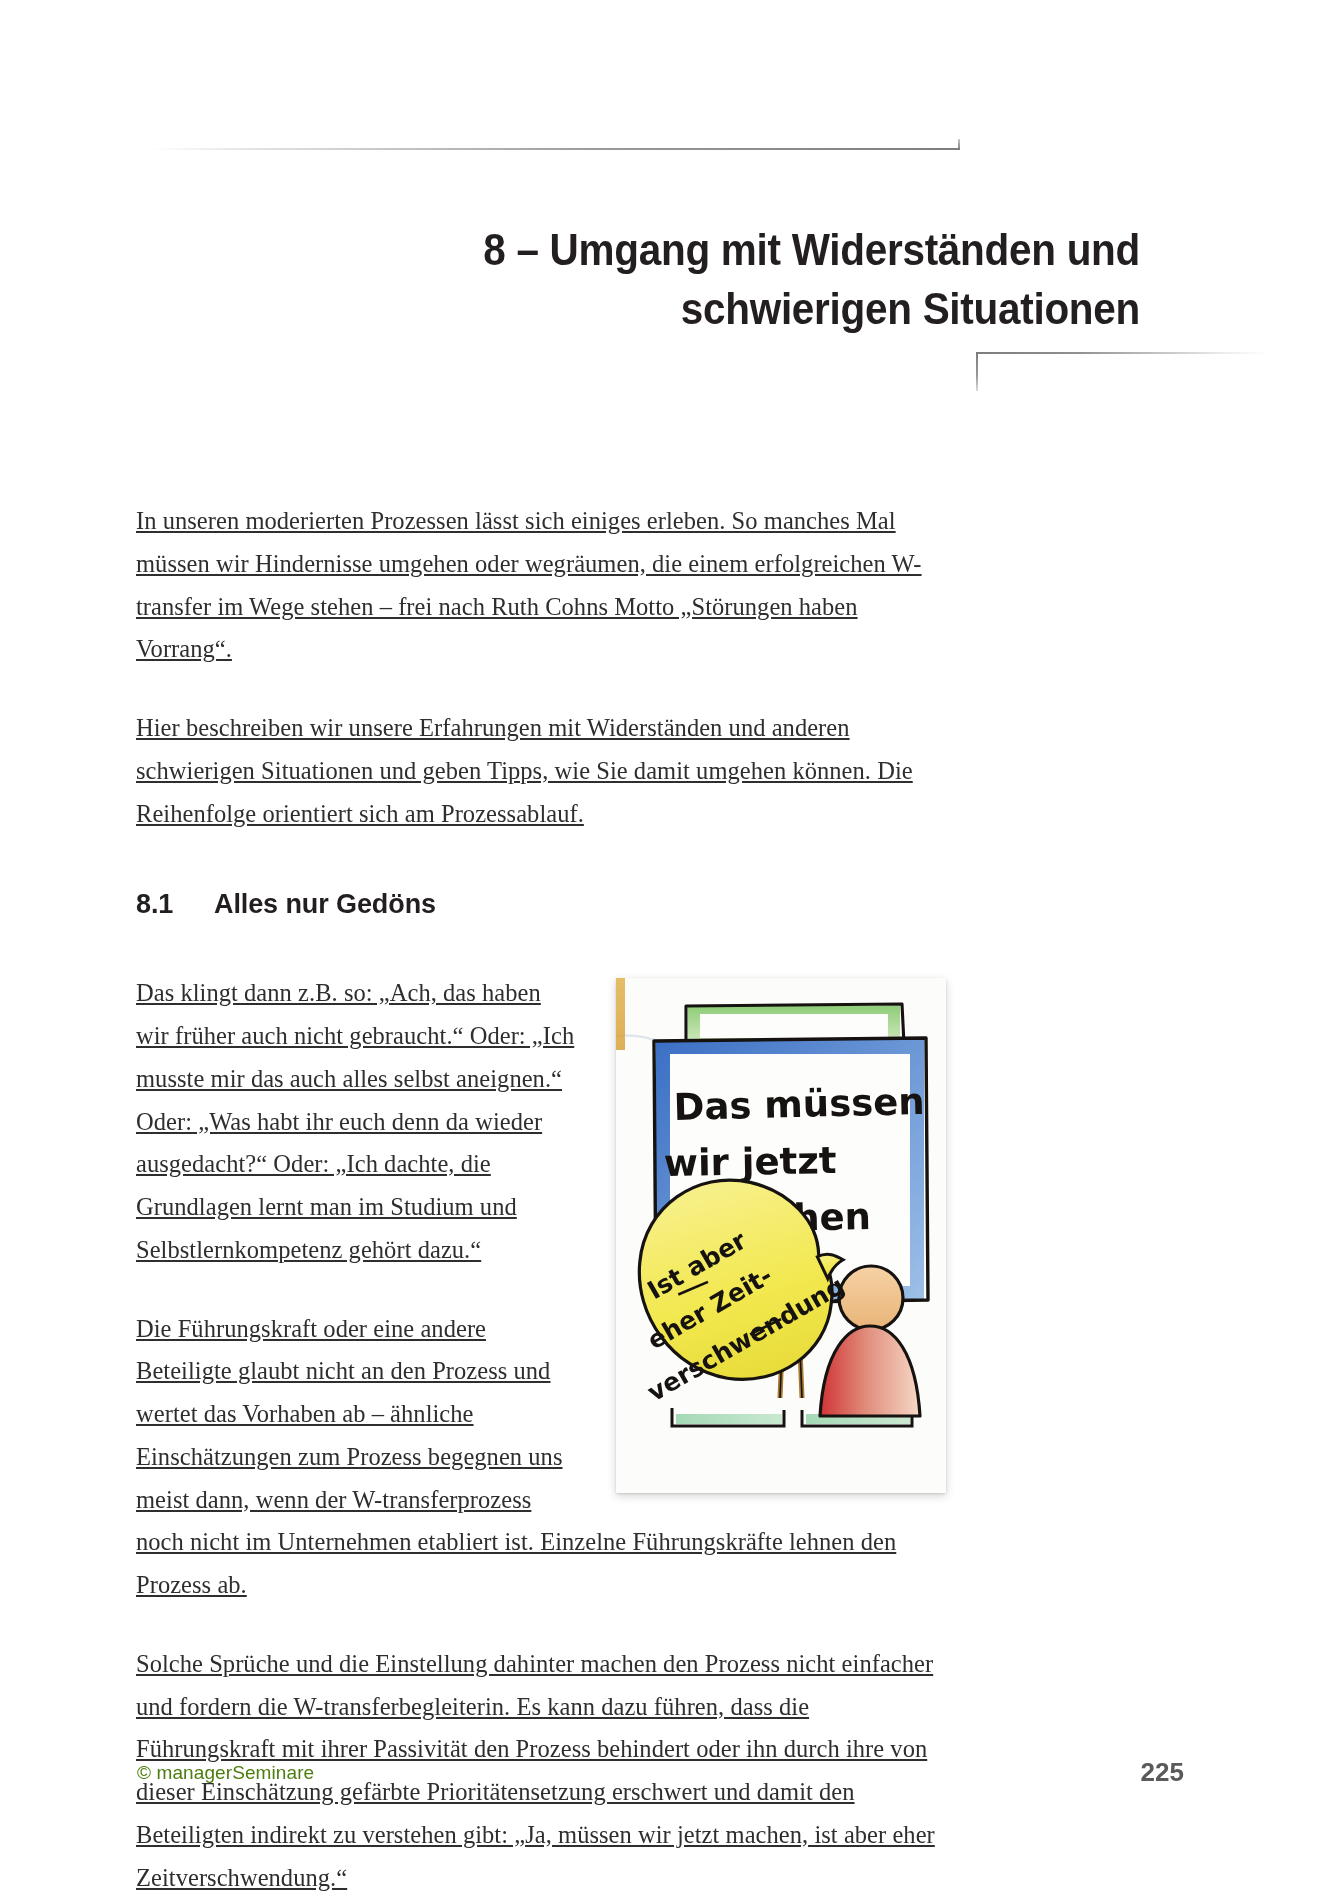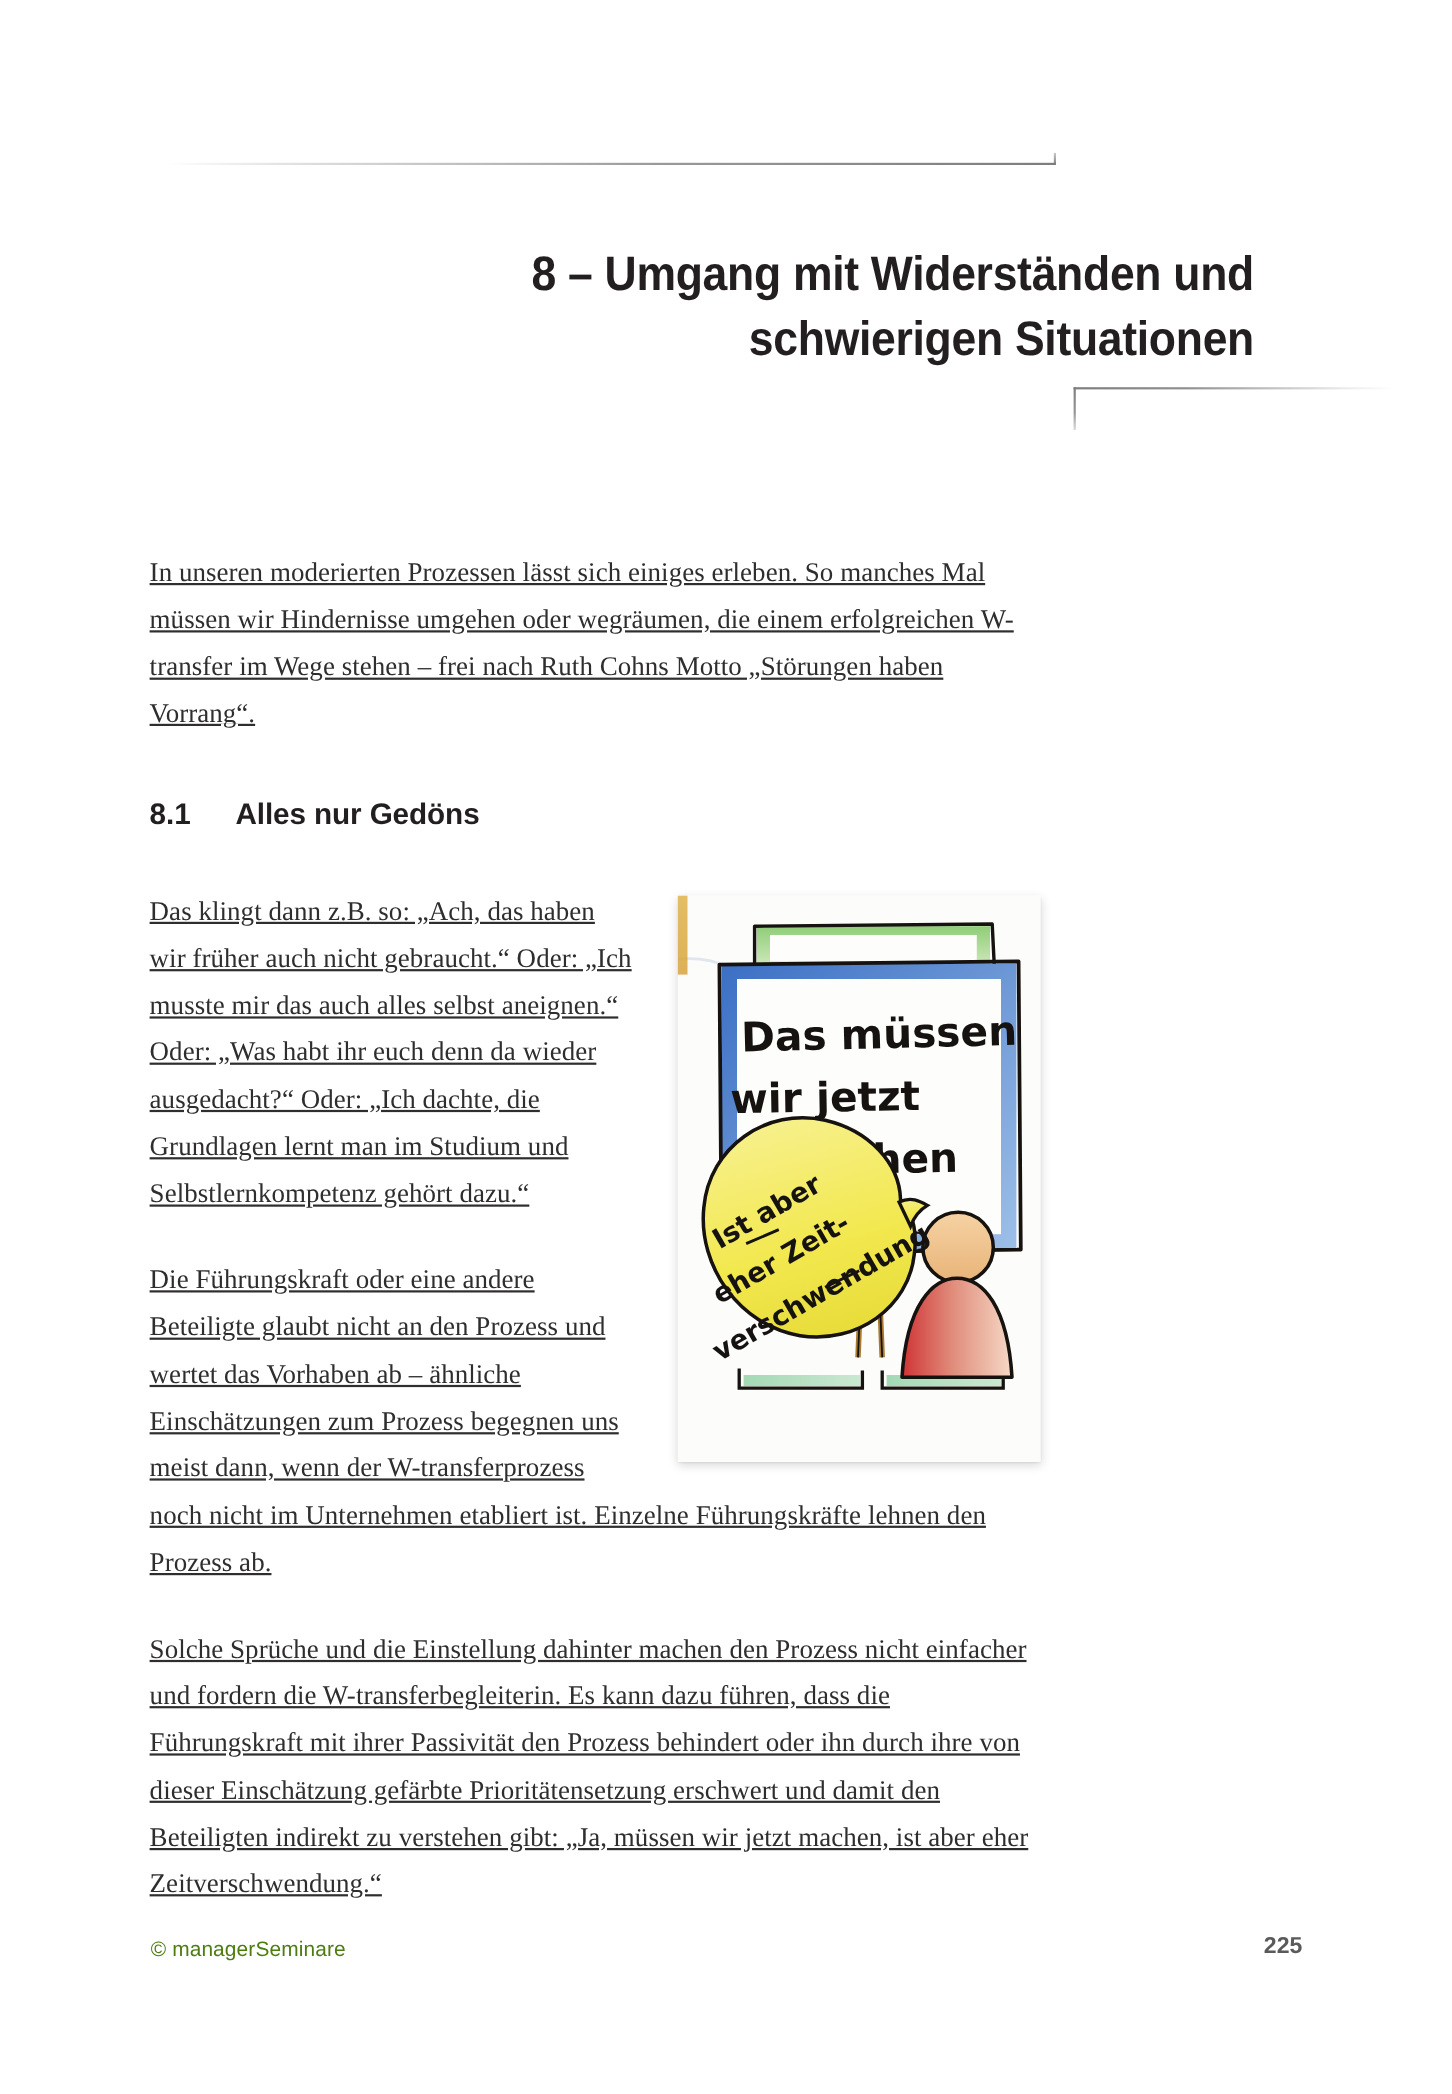--- a/index.html
+++ b/index.html
@@ -151,21 +151,21 @@
     font-size: 19px;
     color: #4d7c0f;
     letter-spacing: 0.1px;
   }
   .footer-page {
     position: absolute;
     right: 136px;
     top: 1757px;
     font-family: "Liberation Sans", "DejaVu Sans", sans-serif;
     font-weight: bold;
-    font-size: 21px;
+    font-size: 26px;
     color: #5a5a5c;
   }
 </style>
 </head>
 <body>
 
 <div class="page">
 
   <div class="rule-top-h"></div>
   <div class="rule-top-v2"></div>
@@ -173,20 +173,21 @@
   <div class="rule-bot-v"></div>
 
   <h1 class="chapter-title">
     <span class="line">8 – Umgang mit Widerständen und</span>
     <span class="line">schwierigen Situationen</span>
   </h1>
 
   <div class="content">
 
     <p class="body">In unseren moderierten Prozessen lässt sich einiges erleben. So manches Mal müssen wir Hindernisse umgehen oder wegräumen, die einem erfolgreichen W-transfer im Wege stehen – frei nach Ruth Cohns Motto „Störungen haben Vorrang“.</p>
+    <p class="body">Hier beschreiben wir unsere Erfahrungen mit Widerständen und anderen schwierigen Situationen und geben Tipps, wie Sie damit umgehen können. Die Reihenfolge orientiert sich am Prozessablauf.</p>
 
     <h2 class="section-head">
       <span class="num">8.1</span><span>Alles nur Gedöns</span>
     </h2>
 
     <figure class="figure">
       <div class="photo">
         <div class="paper-edge"></div>
         <svg viewBox="0 0 330 515" xmlns="http://www.w3.org/2000/svg">
           <defs>

